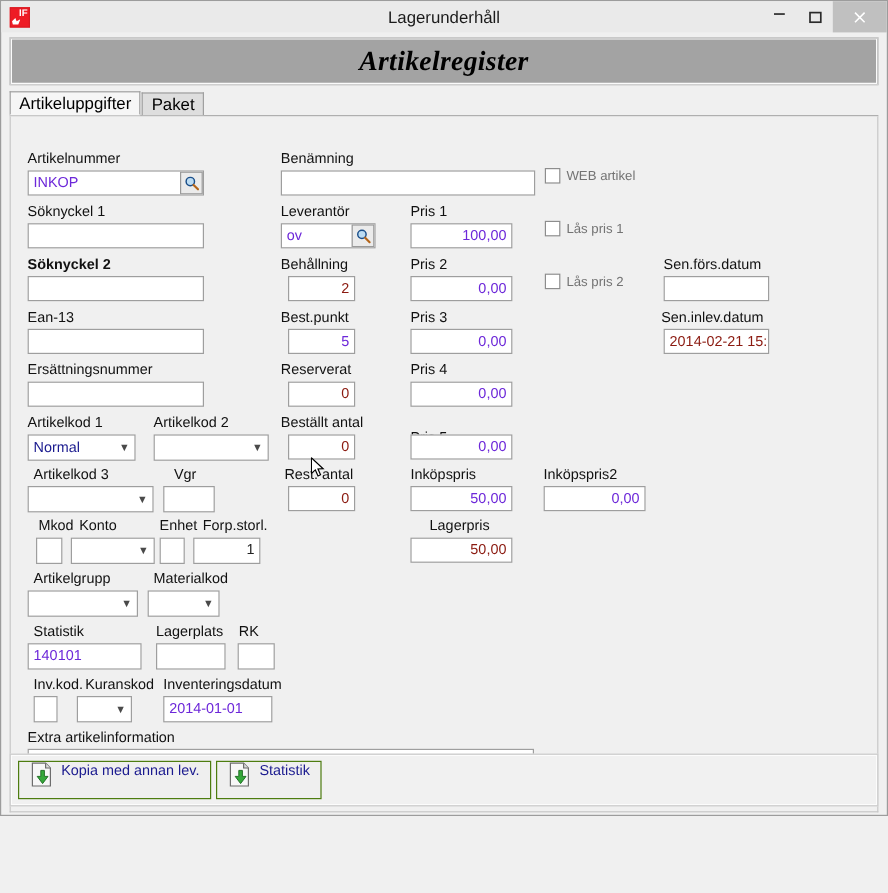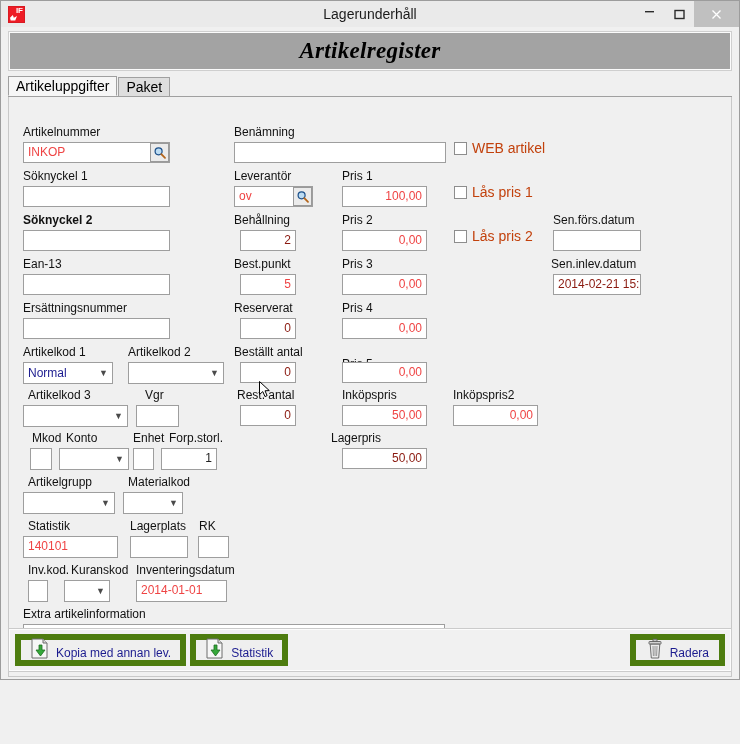--- a/index.html
+++ b/index.html
@@ -122,21 +122,21 @@
     line-height:14px;
   }
   .fld {
     position:absolute;
     background:#fff;
     border:1px solid #9e9e9e;
     height:21px;
     line-height:19px;
     padding:0 4px;
     font-size:12px;
-    color:#ef4444;
+    color:#6d28d9;
     white-space:nowrap;
     overflow:hidden;
   }
   .fld.num { text-align:right; }
   .fld.red { color:#8b1a10; }
   .fld.dark { color:#222; }
   .fld.withbtn { padding-right:22px; }
 
   .srchbtn {
     position:absolute;
@@ -168,41 +168,41 @@
   .chk {
     position:absolute;
     display:flex; align-items:center;
   }
   .chk .box {
     width:13px; height:13px;
     border:1px solid #8d8d8d;
     background:#fff;
     margin-right:5px;
   }
-  .chk .ctext { font-size:14px; color:#c2410c; }
+  .chk .ctext { font-size:11px; color:#737373; }
 
   
   #cursor { position:absolute; left:250px; top:284px; width:12px; height:18px; }
 
   
   #bottombar {
     position:absolute;
     left:7px; right:7px; bottom:7px;
     height:44px;
     background:#f1f1f1;
     border:1px solid #cbcbcb;
     box-shadow:inset 0 0 0 1px #fcfcfc;
     display:flex; align-items:center;
     padding:0 6px;
   }
   .toolbtn {
     height:32px;
-    border:6px solid #4d7c0f;
+    border:1px solid #4d7c0f;
     background:#efefef;
-    display:flex; align-items:flex-end;
+    display:flex; align-items:flex-start;
     padding:0 9px;
     margin-right:4px;
     color:#1b1b8f;
     font-size:12px;
   }
   .toolbtn .ic { margin-right:6px; display:flex; }
   .toolbtn.right { margin-left:auto; margin-right:0; padding:0 10px; }
 </style>
 </head>
 <body>
@@ -375,21 +375,21 @@
 
     <div class="lbl" style="left:333px; top:204px;">Pris 4</div>
     <div class="fld num" style="left:333px; top:221px; width:85px;">0,00</div>
 
     <div class="lbl" style="left:333px; top:260px;">Pris 5</div>
     <div class="fld num" style="left:333px; top:265px; width:85px;">0,00</div>
 
     <div class="lbl" style="left:333px; top:291px;">Inköpspris</div>
     <div class="fld num" style="left:333px; top:308px; width:85px;">50,00</div>
 
-    <div class="lbl" style="left:322px; top:334px;">Lagerpris</div>
+    <div class="lbl" style="left:349px; top:334px;">Lagerpris</div>
     <div class="fld num red" style="left:333px; top:351px; width:85px;">50,00</div>
 
     <div class="lbl" style="left:444px; top:291px;">Inköpspris2</div>
     <div class="fld num" style="left:444px; top:308px; width:85px;">0,00</div>
 
     <div class="chk" style="left:445px; top:43px;">
       <span class="box"></span>
       <span class="ctext">WEB artikel</span>
     </div>
 
@@ -434,27 +434,16 @@
       <span class="ic">
         <svg width="20" height="22" viewBox="0 0 20 22">
           <path d="M2 1 L13 1 L17 5 L17 20 L2 20 Z" fill="#f7f7f7" stroke="#6d6d6d" stroke-width="1"></path>
           <path d="M13 1 L13 5 L17 5" fill="#dcdcdc" stroke="#6d6d6d" stroke-width="1"></path>
           <path d="M9 7 L12 7 L12 12 L15 12 L10.5 18 L6 12 L9 12 Z" fill="#35a83a" stroke="#1e6d22" stroke-width="0.8"></path>
         </svg>
       </span>
       <span>Statistik</span>
     </div>
 
-    <div class="toolbtn right">
-      <span class="ic">
-        <svg width="18" height="22" viewBox="0 0 18 22">
-          <rect x="3" y="3.5" width="12" height="2.6" rx="0.6" fill="#d2d2d2" stroke="#5e5e5e" stroke-width="0.9"></rect>
-          <path d="M7 1.2 L11 1.2 L11 3.4 L7 3.4 Z" fill="#d2d2d2" stroke="#5e5e5e" stroke-width="0.9"></path>
-          <path d="M4.2 6.2 L13.8 6.2 L12.7 20 L5.3 20 Z" fill="#ebebeb" stroke="#5e5e5e" stroke-width="0.9"></path>
-          <path d="M7 8 L7.4 18 M9 8 L9 18 M11 8 L10.6 18" stroke="#8b8b8b" stroke-width="0.9"></path>
-        </svg>
-      </span>
-      <span>Radera</span>
-    </div>
 
   </div>
 
 </div>
 
 </body></html>

